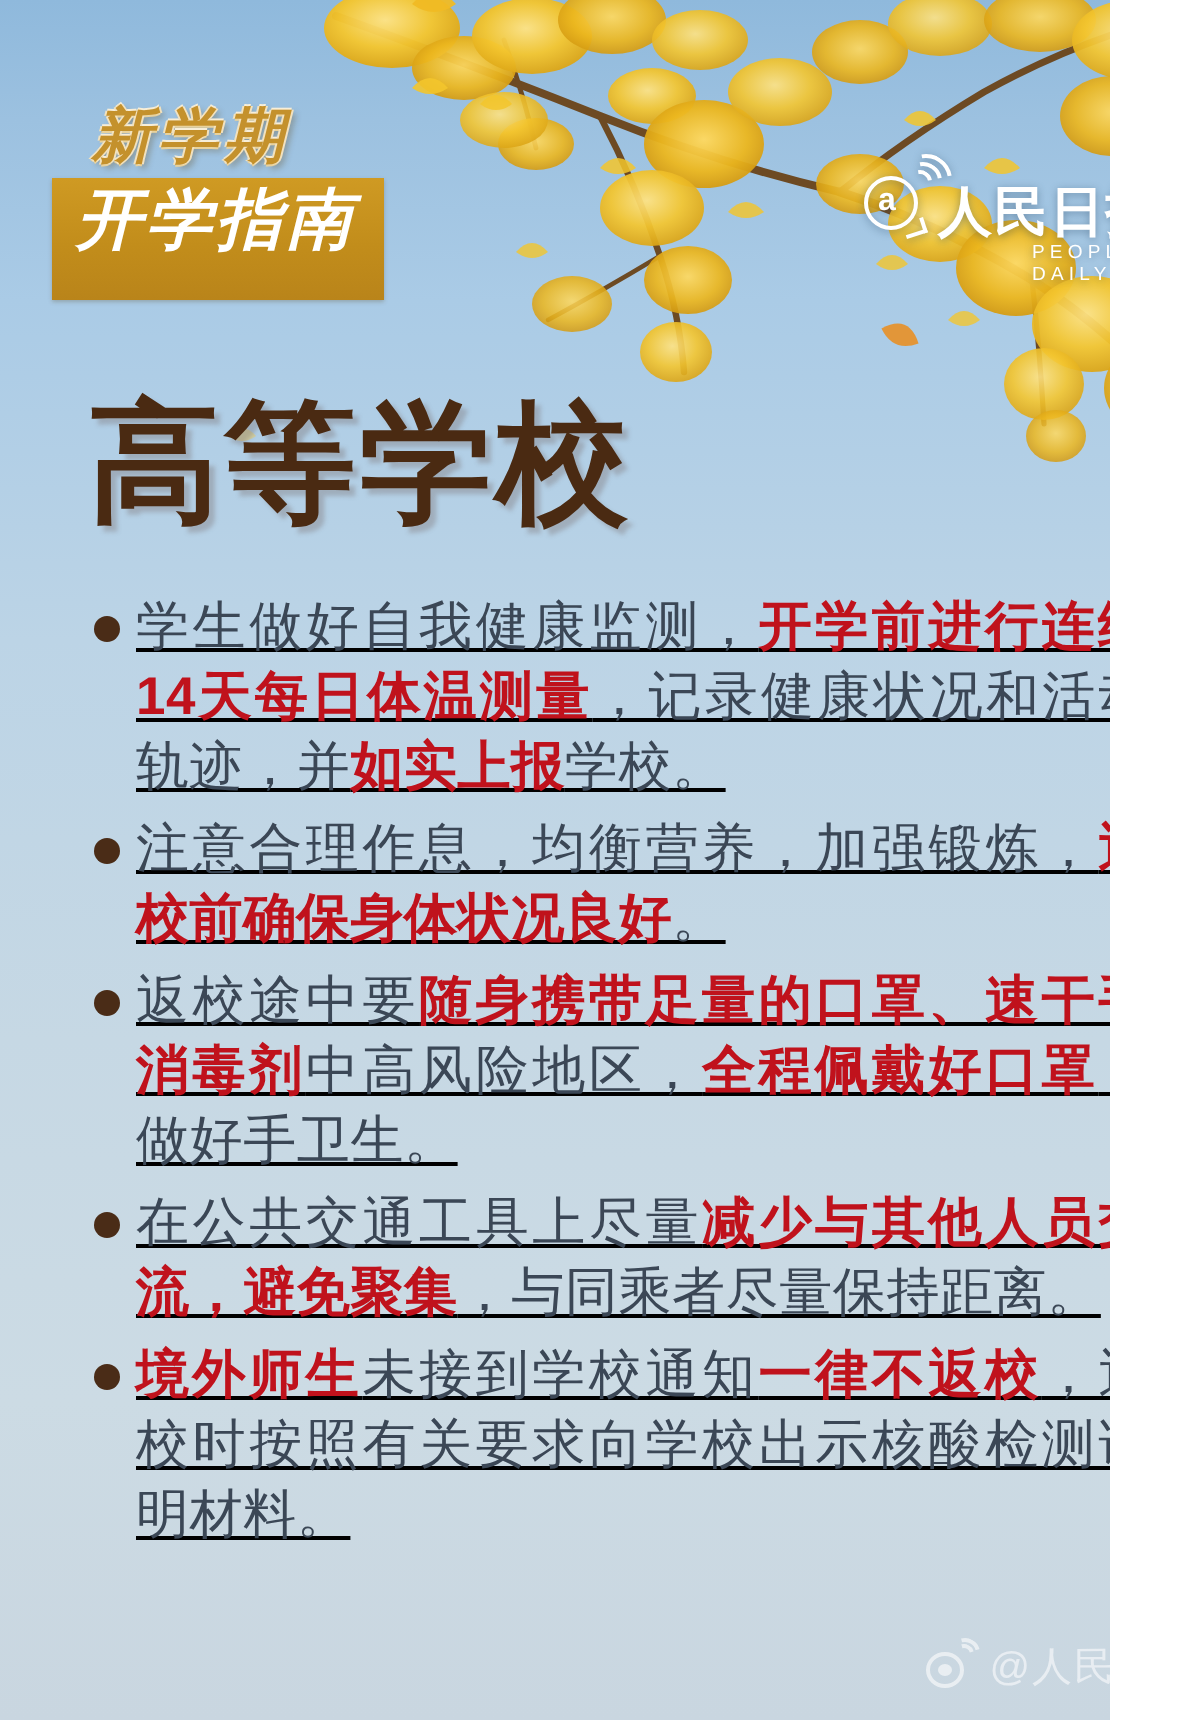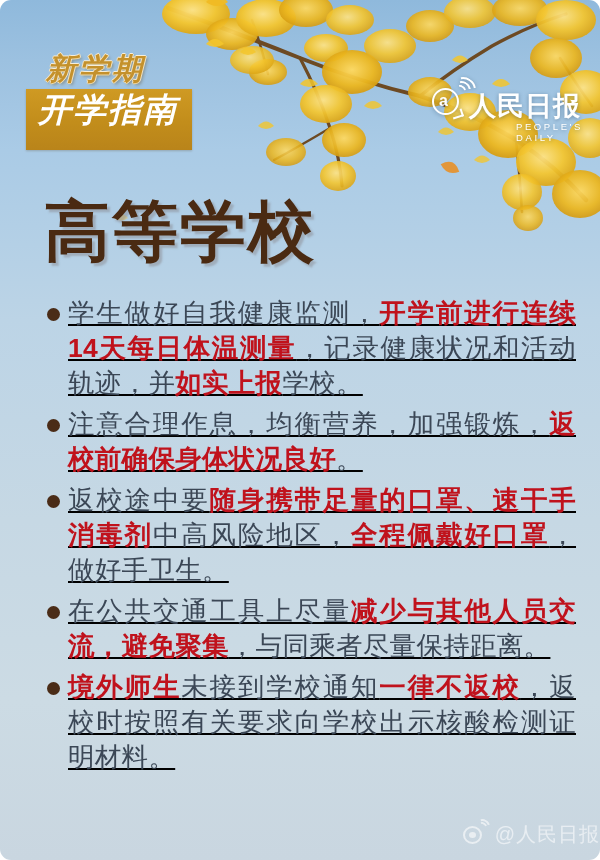--- a/index.html
+++ b/index.html
@@ -7,33 +7,32 @@
     padding: 0;
   }
   body {
     width: 600px;
     height: 860px;
     font-family: "Liberation Sans", "DejaVu Sans", sans-serif;
     overflow: hidden;
   }
   #poster {
     position: relative;
-    width: 600px;
+    width: 555px;
     height: 860px;
     overflow: hidden;
     background:
       linear-gradient(180deg,
         #8fb9dc 0px,
         #9cc1e0 60px,
         #aacbe6 150px,
         #bcd4e6 320px,
         #c6d8e4 520px,
         #ccdbe4 700px,
         #c9d6e0 860px);
-    border-radius: 11px;
   }
 
   
   .sky-art {
     position: absolute;
     inset: 0;
     pointer-events: none;
   }
 
   

